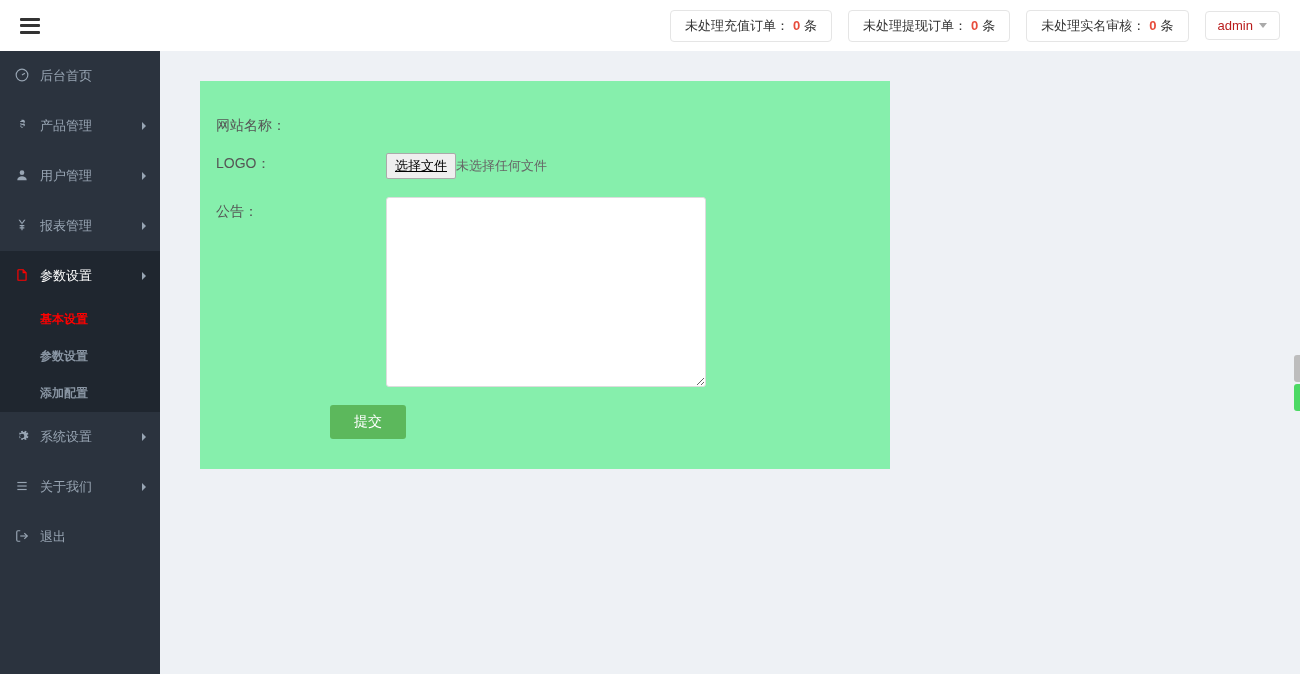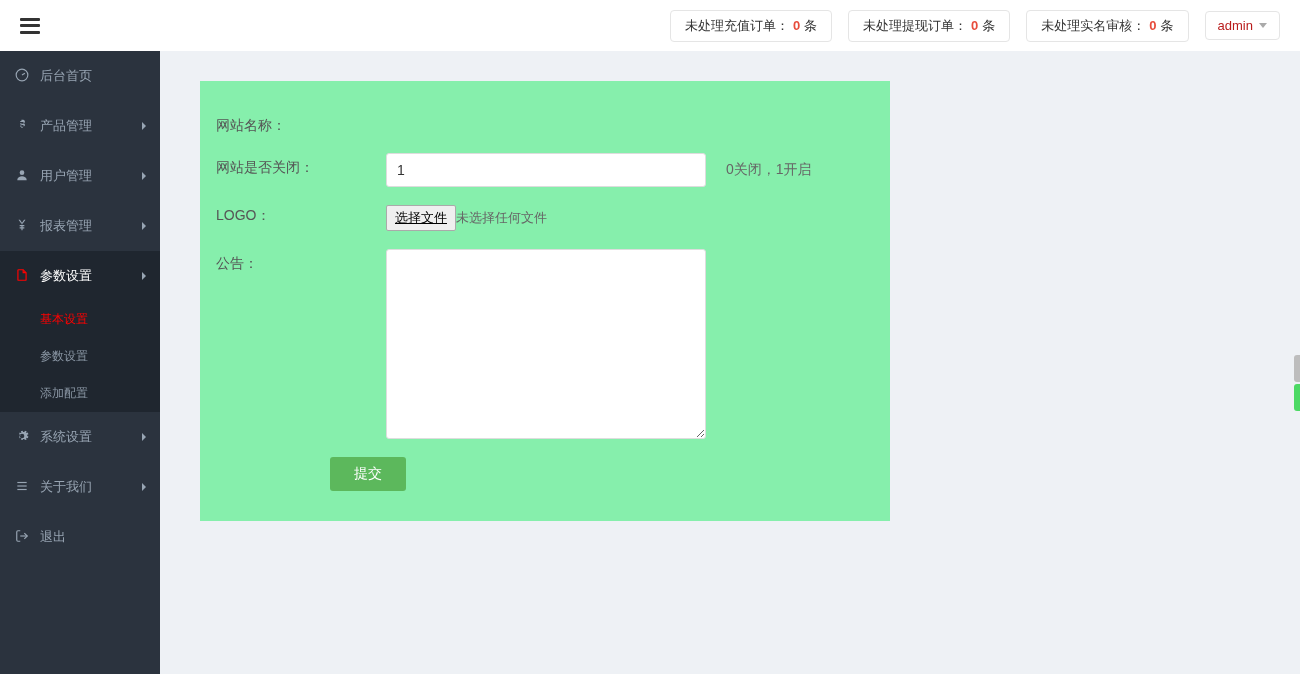--- a/index.html
+++ b/index.html
@@ -118,20 +118,21 @@
       color: #fff;
     }
     .sidebar-sub {
       background: #1f262f;
     }
     .sidebar-sub .sub-item {
       padding: 10px 14px 10px 40px;
       font-size: 12px;
       color: #8a96a4;
       cursor: pointer;
+      font-weight: bold;
     }
     .sidebar-sub .sub-item.active { color: #ff0000; }
 
     
     .main {
       flex: 1;
       padding: 30px 40px;
       overflow-y: auto;
     }
     .panel {
@@ -351,27 +352,20 @@
   </nav>
 
   <main class="main">
     <div class="panel">
 
       <div class="form-row">
         <div class="form-label">网站名称：</div>
         <div class="form-control-wrap"></div>
       </div>
 
-      <div class="form-row">
-        <div class="form-label">网站是否关闭：</div>
-        <div class="form-control-wrap">
-          <input class="form-input" type="text" value="1" style="">
-          <span class="form-hint">0关闭，1开启</span>
-        </div>
-      </div>
 
       <div class="form-row">
         <div class="form-label" style="padding-top:2px">LOGO：</div>
         <div class="form-control-wrap" style="gap:0">
           <button class="file-button" type="button">选择文件</button>
           <span class="file-status">未选择任何文件</span>
         </div>
       </div>
 
       <div class="form-row">

